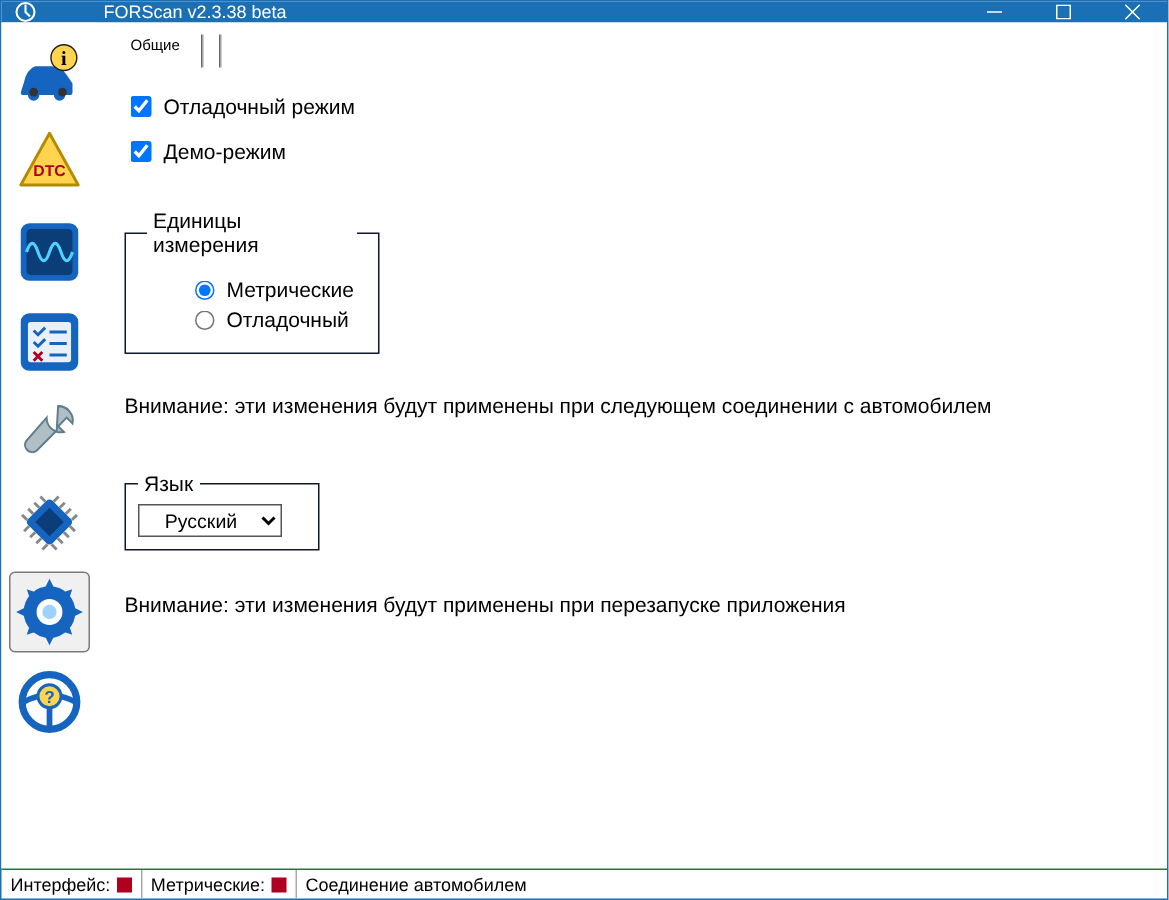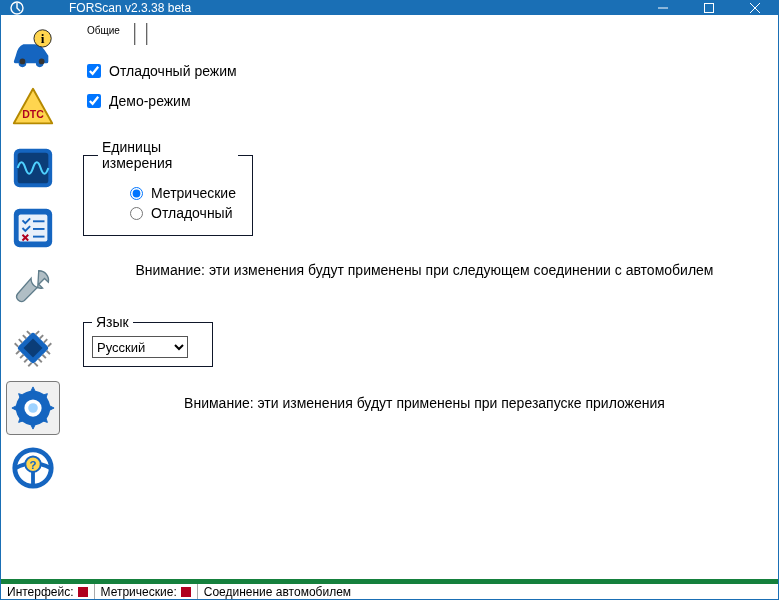--- a/index.html
+++ b/index.html
@@ -119,34 +119,34 @@
     margin: 4px 0;
     font-size: 14px;
     padding-left: 32px;
   }
   .radio-row input { width:13px; height:13px; }
 
   .warn {
     font-size: 14px;
     margin: 8px 0 20px 0;
     color: #000;
-    text-align: center;
   }
 
   .lang-select {
     width: 96px;
     height: 22px;
     font-size: 13px;
     border: 1px solid #555;
     background: #fff;
+    text-align: center;
   }
 
   .statusbar {
     height: 20px;
-    border-top: 5px solid #15803d;
+    border-top: 1px solid #15803d;
     display:flex;
     font-size: 12px;
     align-items: stretch;
   }
   .status-cell {
     display:flex; align-items:center;
     padding: 0 6px;
     border-right: 1px solid #aaa;
     gap: 4px;
   }

